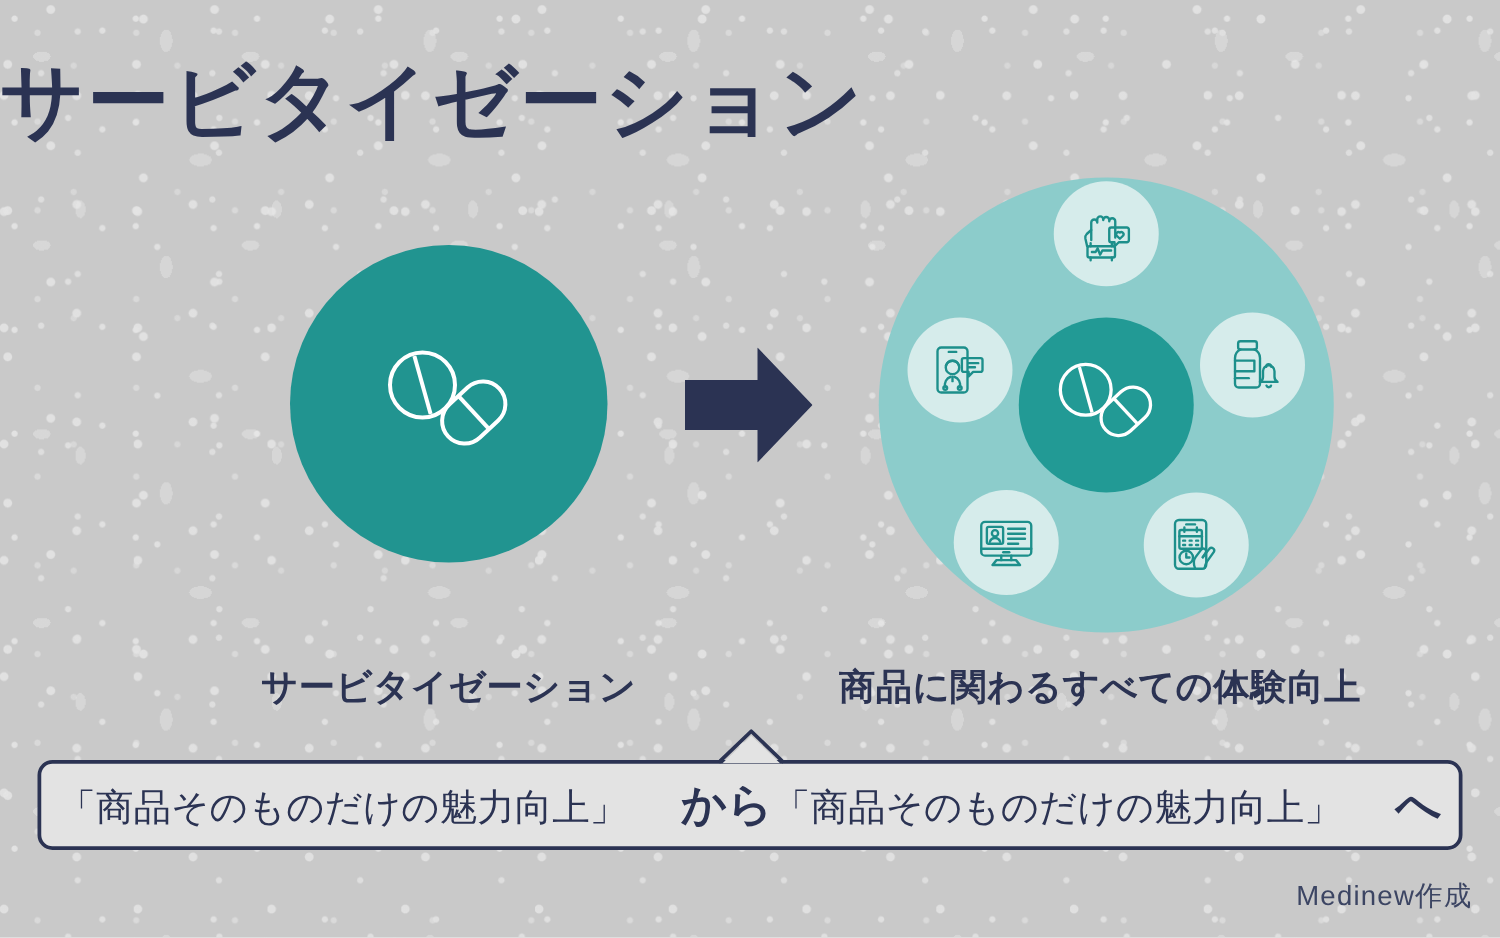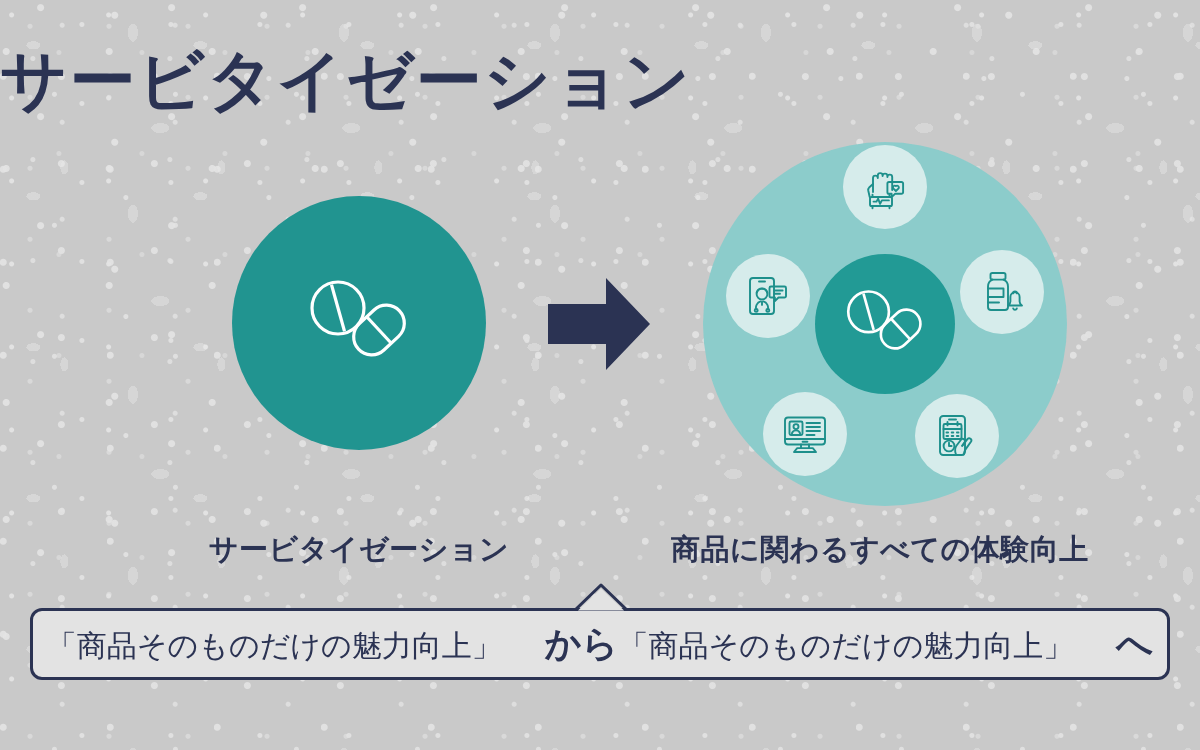--- a/index.html
+++ b/index.html
@@ -325,14 +325,15 @@
       <span class="q">「商品そのものだけの魅力向上」</span><span class="conn">から</span><span class="q">「商品そのものだけの魅力向上」</span><span class="conn">へ</span>
     </div>
   </div>
   <div id="banner-notch">
     <svg width="52" height="28" viewBox="0 0 52 28">
       <path d="M0 27 L26 2 L52 27" fill="none" stroke="#2b3353" stroke-width="3" stroke-linejoin="round"></path>
       <path d="M3 27.5 L26 5.5 L49 27.5 Z" fill="#e3e3e3" stroke="none"></path>
     </svg>
   </div>
 
+  <div id="credit">Medinew作成</div>
 
 </div>
 
 </body></html>

